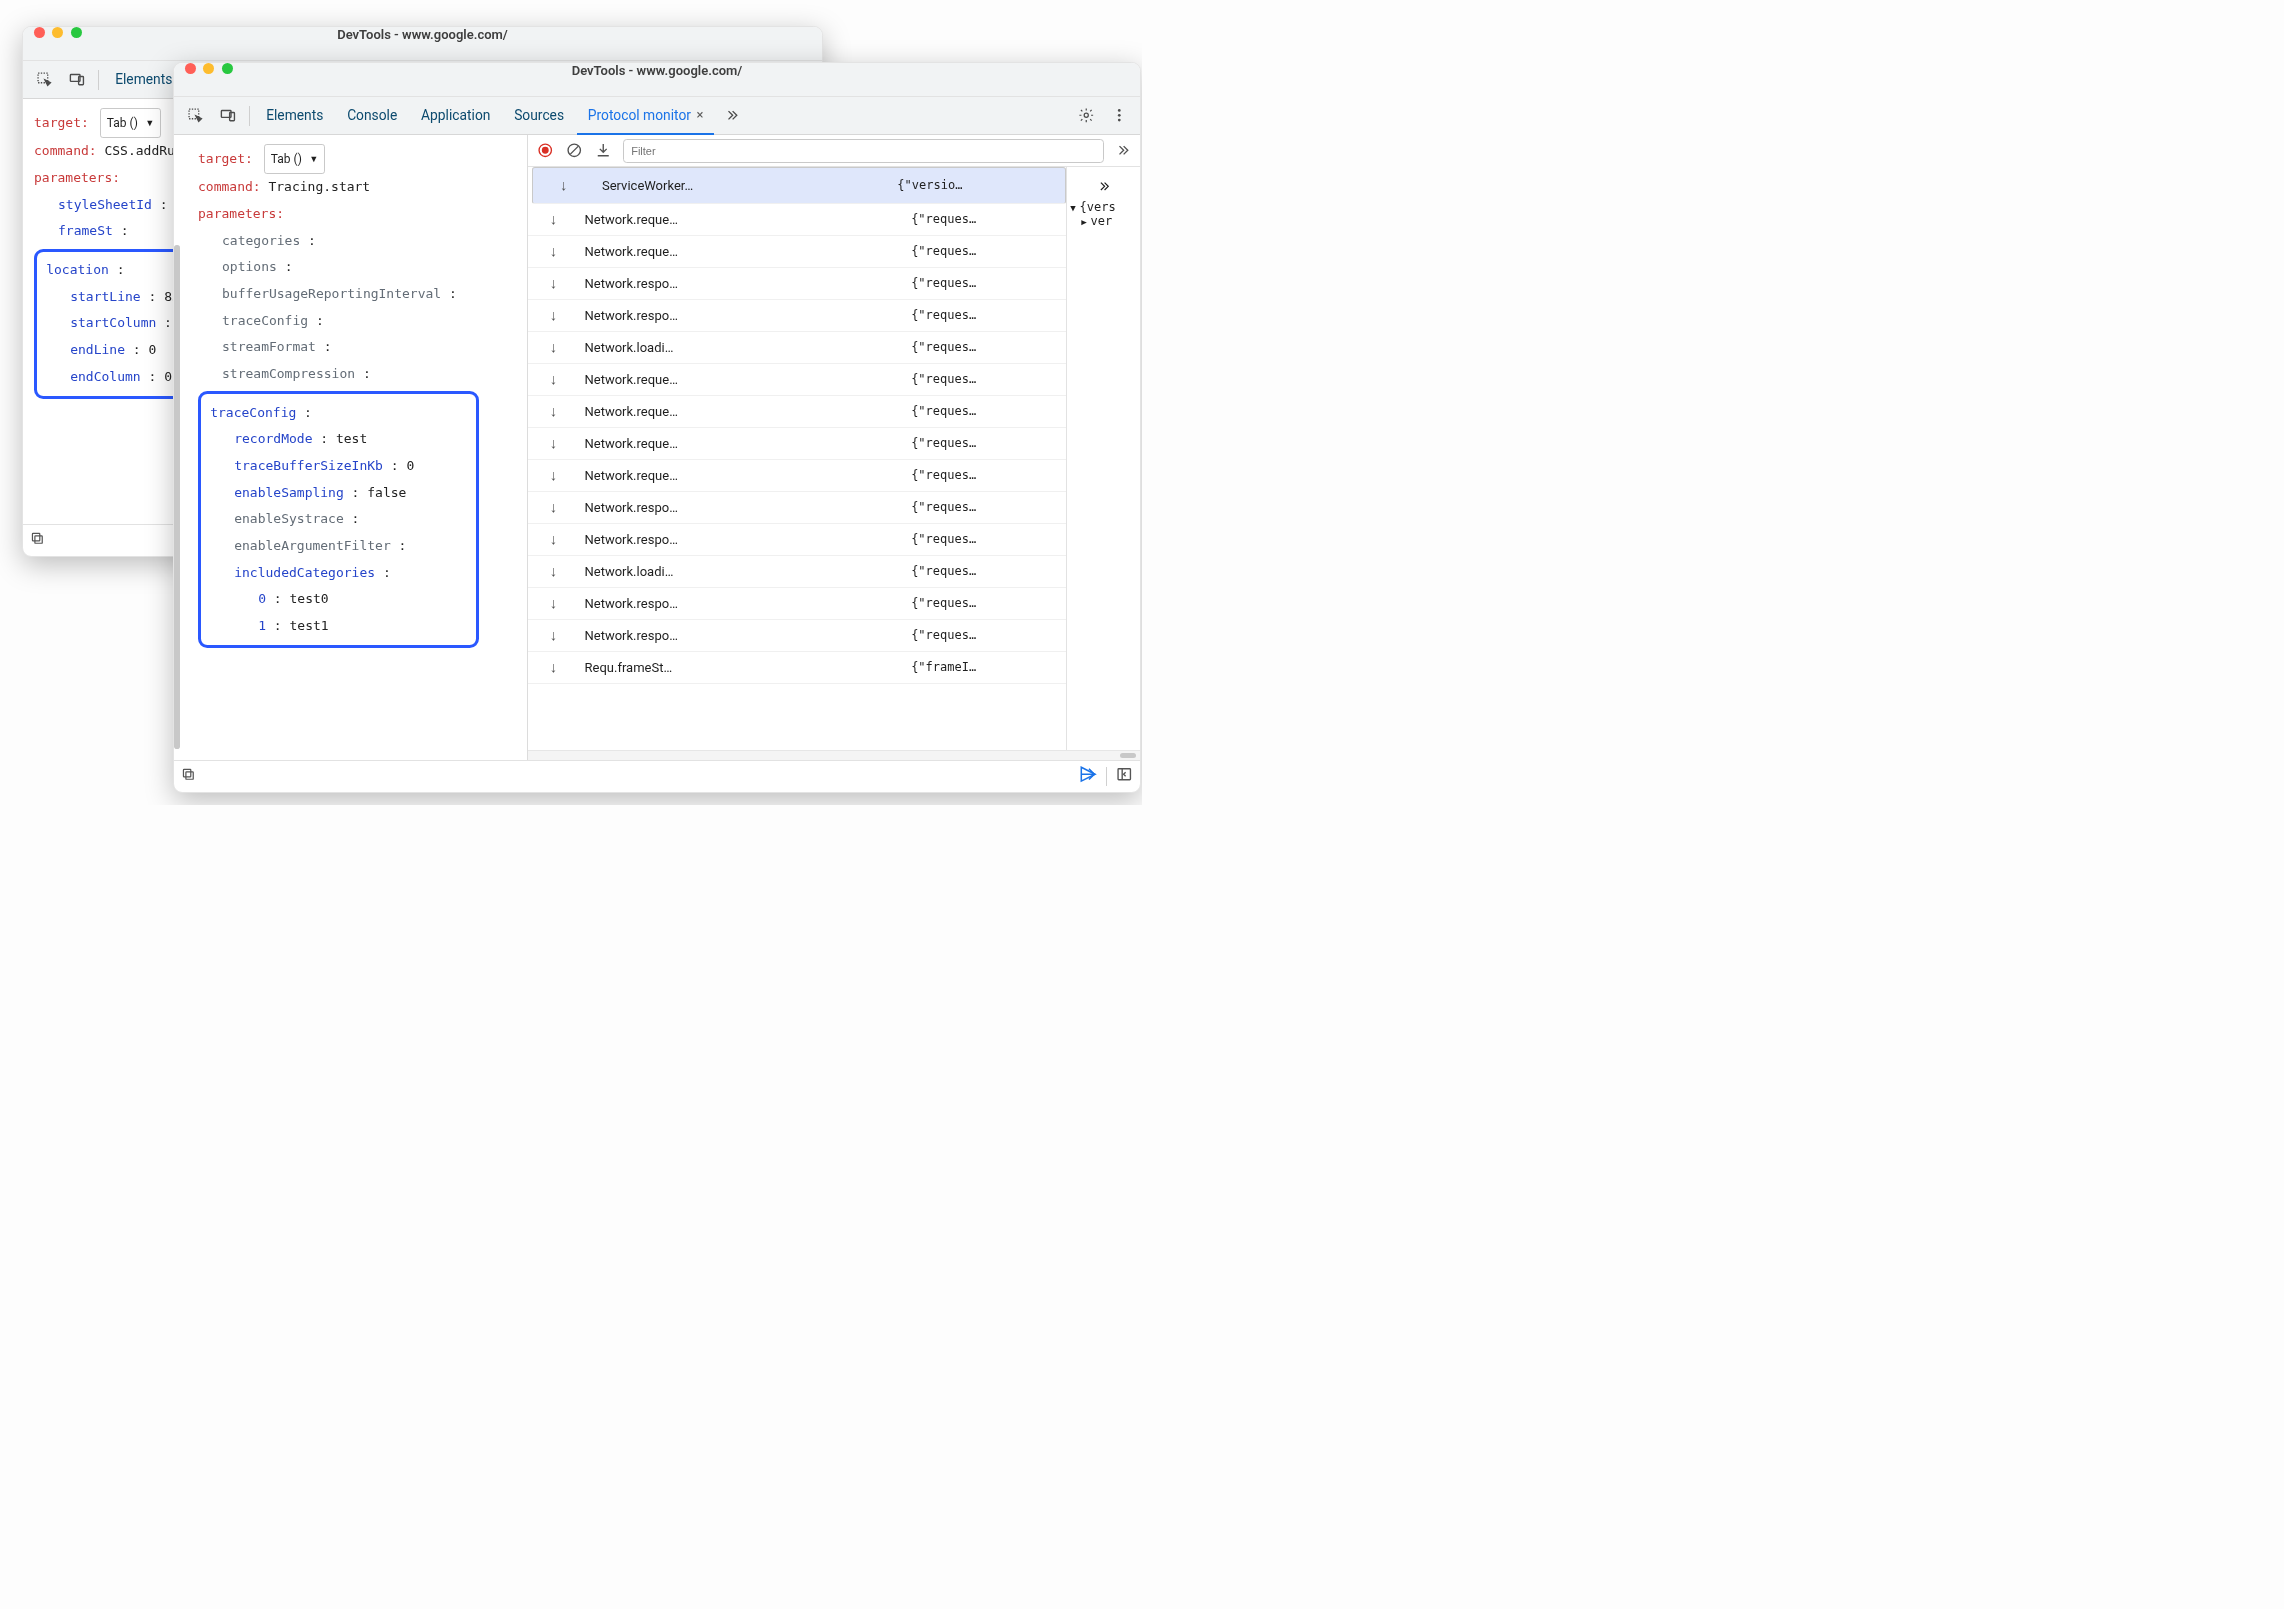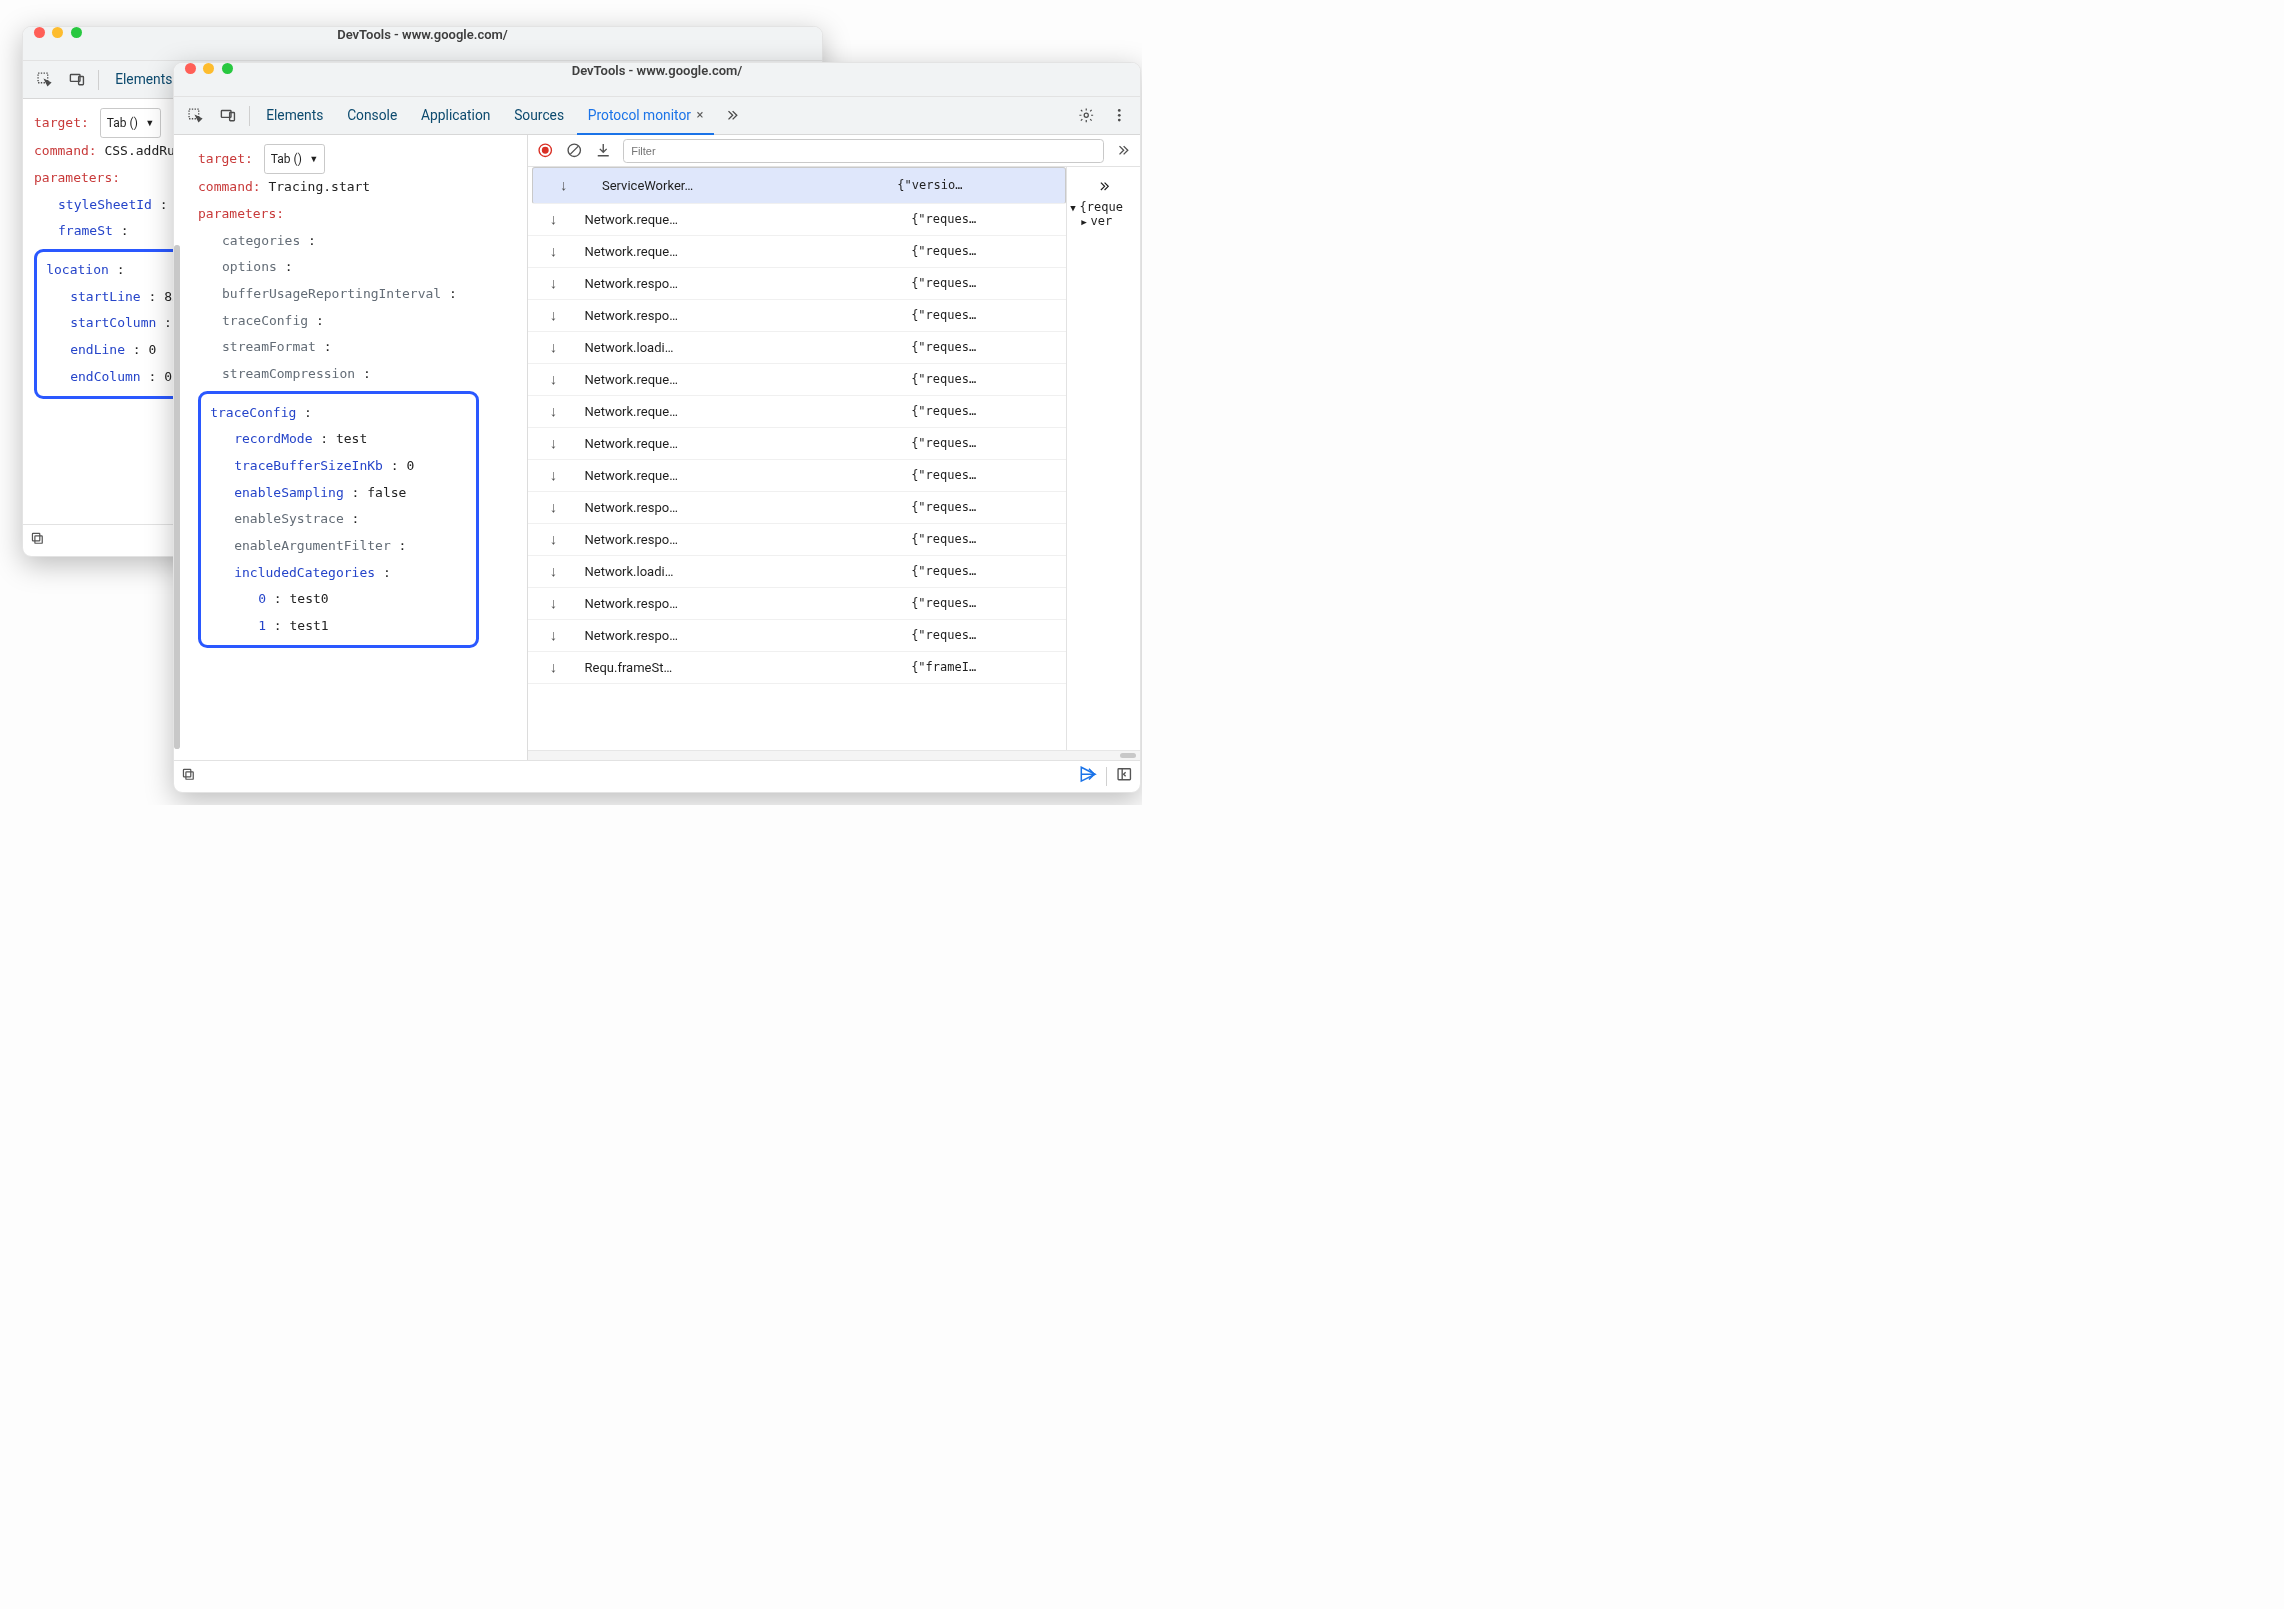--- a/index.html
+++ b/index.html
@@ -378,21 +378,21 @@
         </div>
         <div class="sidepanel">
           <div class="more">
               <svg width="14.7" height="14.7" viewBox="0 0 24 24" fill="none" stroke="currentColor" stroke-width="2">
                 <path d="M8 6l6 6-6 6"></path>
                 <path d="M14 6l6 6-6 6"></path>
               </svg>
             </div>
           <div class="tree-row">
               <span class="tri">▼</span>
-              <span>{reque</span>
+              <span>{vers</span>
             </div>
           <div class="tree-row" style="padding-left:11px">
               <span class="tri">▶</span>
               <span>ver</span>
             </div>
           <div style="position:absolute;bottom:31px;right:3.7px;left:auto"></div>
         </div>
       </div>
       <div class="hscroll">
           <div class="hthumb"></div>

